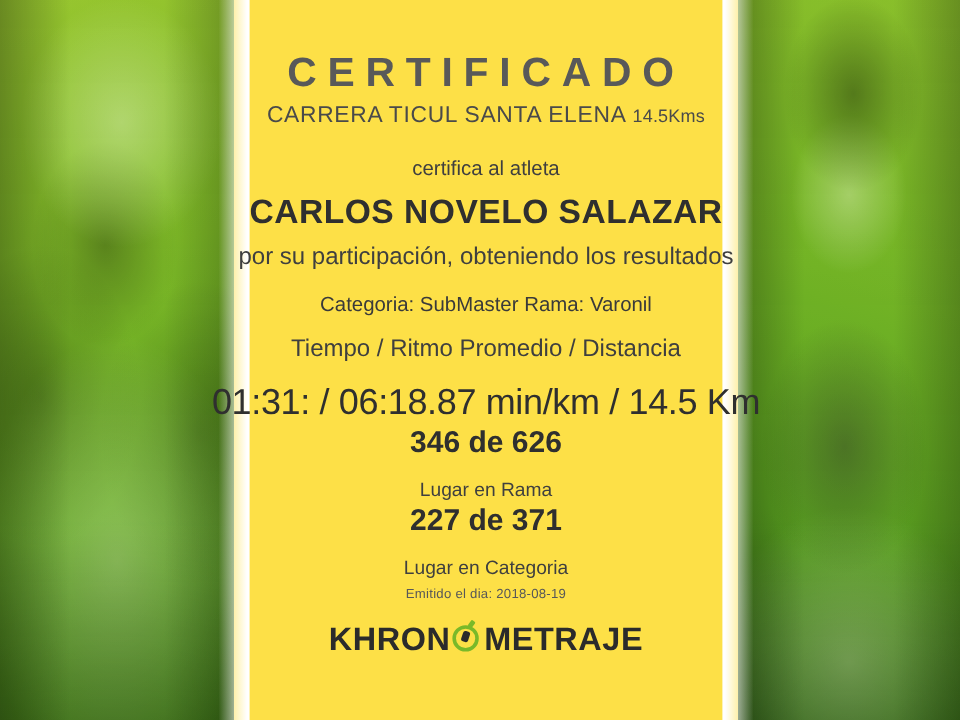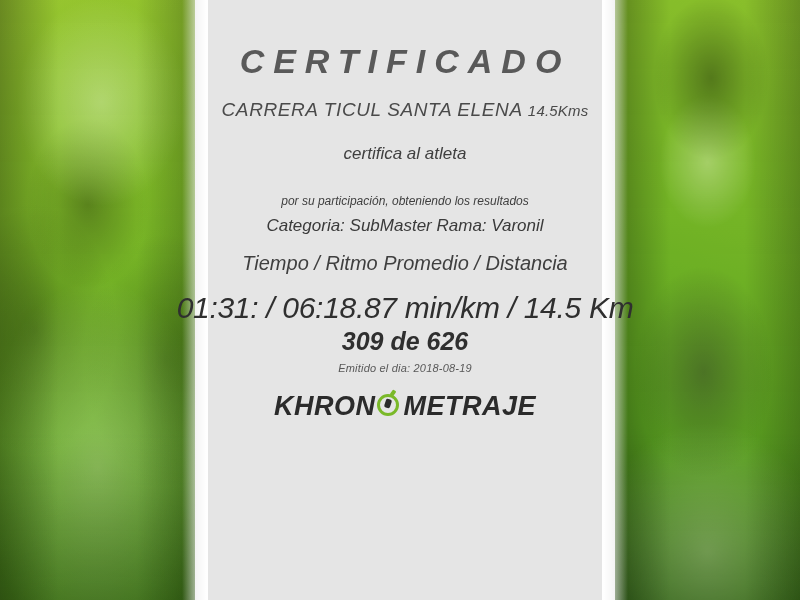--- a/index.html
+++ b/index.html
@@ -6,22 +6,21 @@
     margin: 0;
     padding: 0;
     background: #ffffff;
   }
   #certificate {
     position: relative;
     width: 800px;
     height: 600px;
     overflow: hidden;
     font-family: "Liberation Sans", sans-serif;
-    background: #e5e5e5;
-    font-style: italic;
+    background: #fde047;
   }
 
   
   .photo {
     position: absolute;
     top: 0;
     height: 600px;
     overflow: hidden;
   }
   .photo-left  { left: 0;  width: 195px; }
@@ -88,21 +87,21 @@
   .title {
     margin-top: 42px;
     font-size: 34px;
     font-weight: bold;
     letter-spacing: 9px;
     color: #595959;
     font-family: "Liberation Sans", sans-serif;
   }
 
   .subtitle {
-    margin-top: 18px;
+    margin-top: 5px;
     font-size: 19px;
     letter-spacing: 0.6px;
     color: #4a4a4a;
     font-weight: normal;
   }
   .subtitle .dist {
     font-size: 15px;
     letter-spacing: 0.2px;
   }
 
@@ -115,27 +114,27 @@
 
   .athlete {
     margin-top: 10px;
     font-size: 28px;
     font-weight: bold;
     color: #2f2f2f;
     letter-spacing: 0.4px;
   }
 
   .participation {
-    margin-top: 30px;
-    font-size: 12px;
+    margin-top: 10px;
+    font-size: 20px;
     color: #3f3f3f;
   }
 
   .category {
-    margin-top: 8px;
+    margin-top: 18px;
     font-size: 17px;
     color: #3a3a3a;
   }
 
   .metrics-label {
     margin-top: 16px;
     font-size: 20px;
     color: #3f3f3f;
   }
 
@@ -243,31 +242,35 @@
 
     <div class="title">CERTIFICADO</div>
 
     <div class="subtitle">
       <span>CARRERA TICUL SANTA ELENA</span>
       <span class="dist">14.5Kms</span>
     </div>
 
     <div class="line-certifica">certifica al atleta</div>
 
+    <div class="athlete">CARLOS NOVELO SALAZAR</div>
 
     <div class="participation">por su participación, obteniendo los resultados</div>
 
     <div class="category">Categoria: SubMaster Rama: Varonil</div>
 
     <div class="metrics-label">Tiempo / Ritmo Promedio / Distancia</div>
     <div class="metrics-value">01:31: / 06:18.87 min/km / 14.5 Km</div>
 
-    <div class="rank-value">309 de 626</div>
-
-
+    <div class="rank-value">346 de 626</div>
+
+    <div class="rank-label">Lugar en Rama</div>
+    <div class="rank-value">227 de 371</div>
+
+    <div class="rank-label">Lugar en Categoria</div>
 
     <div class="emitted">Emitido el dia: 2018-08-19</div>
 
     <div class="logo">
       <span class="logo-text">KHRON</span><span class="logo-o">
         <span class="ring"></span>
         <span class="stem"></span>
         <span class="hand"></span>
       </span><span class="logo-text">METRAJE</span>
       

